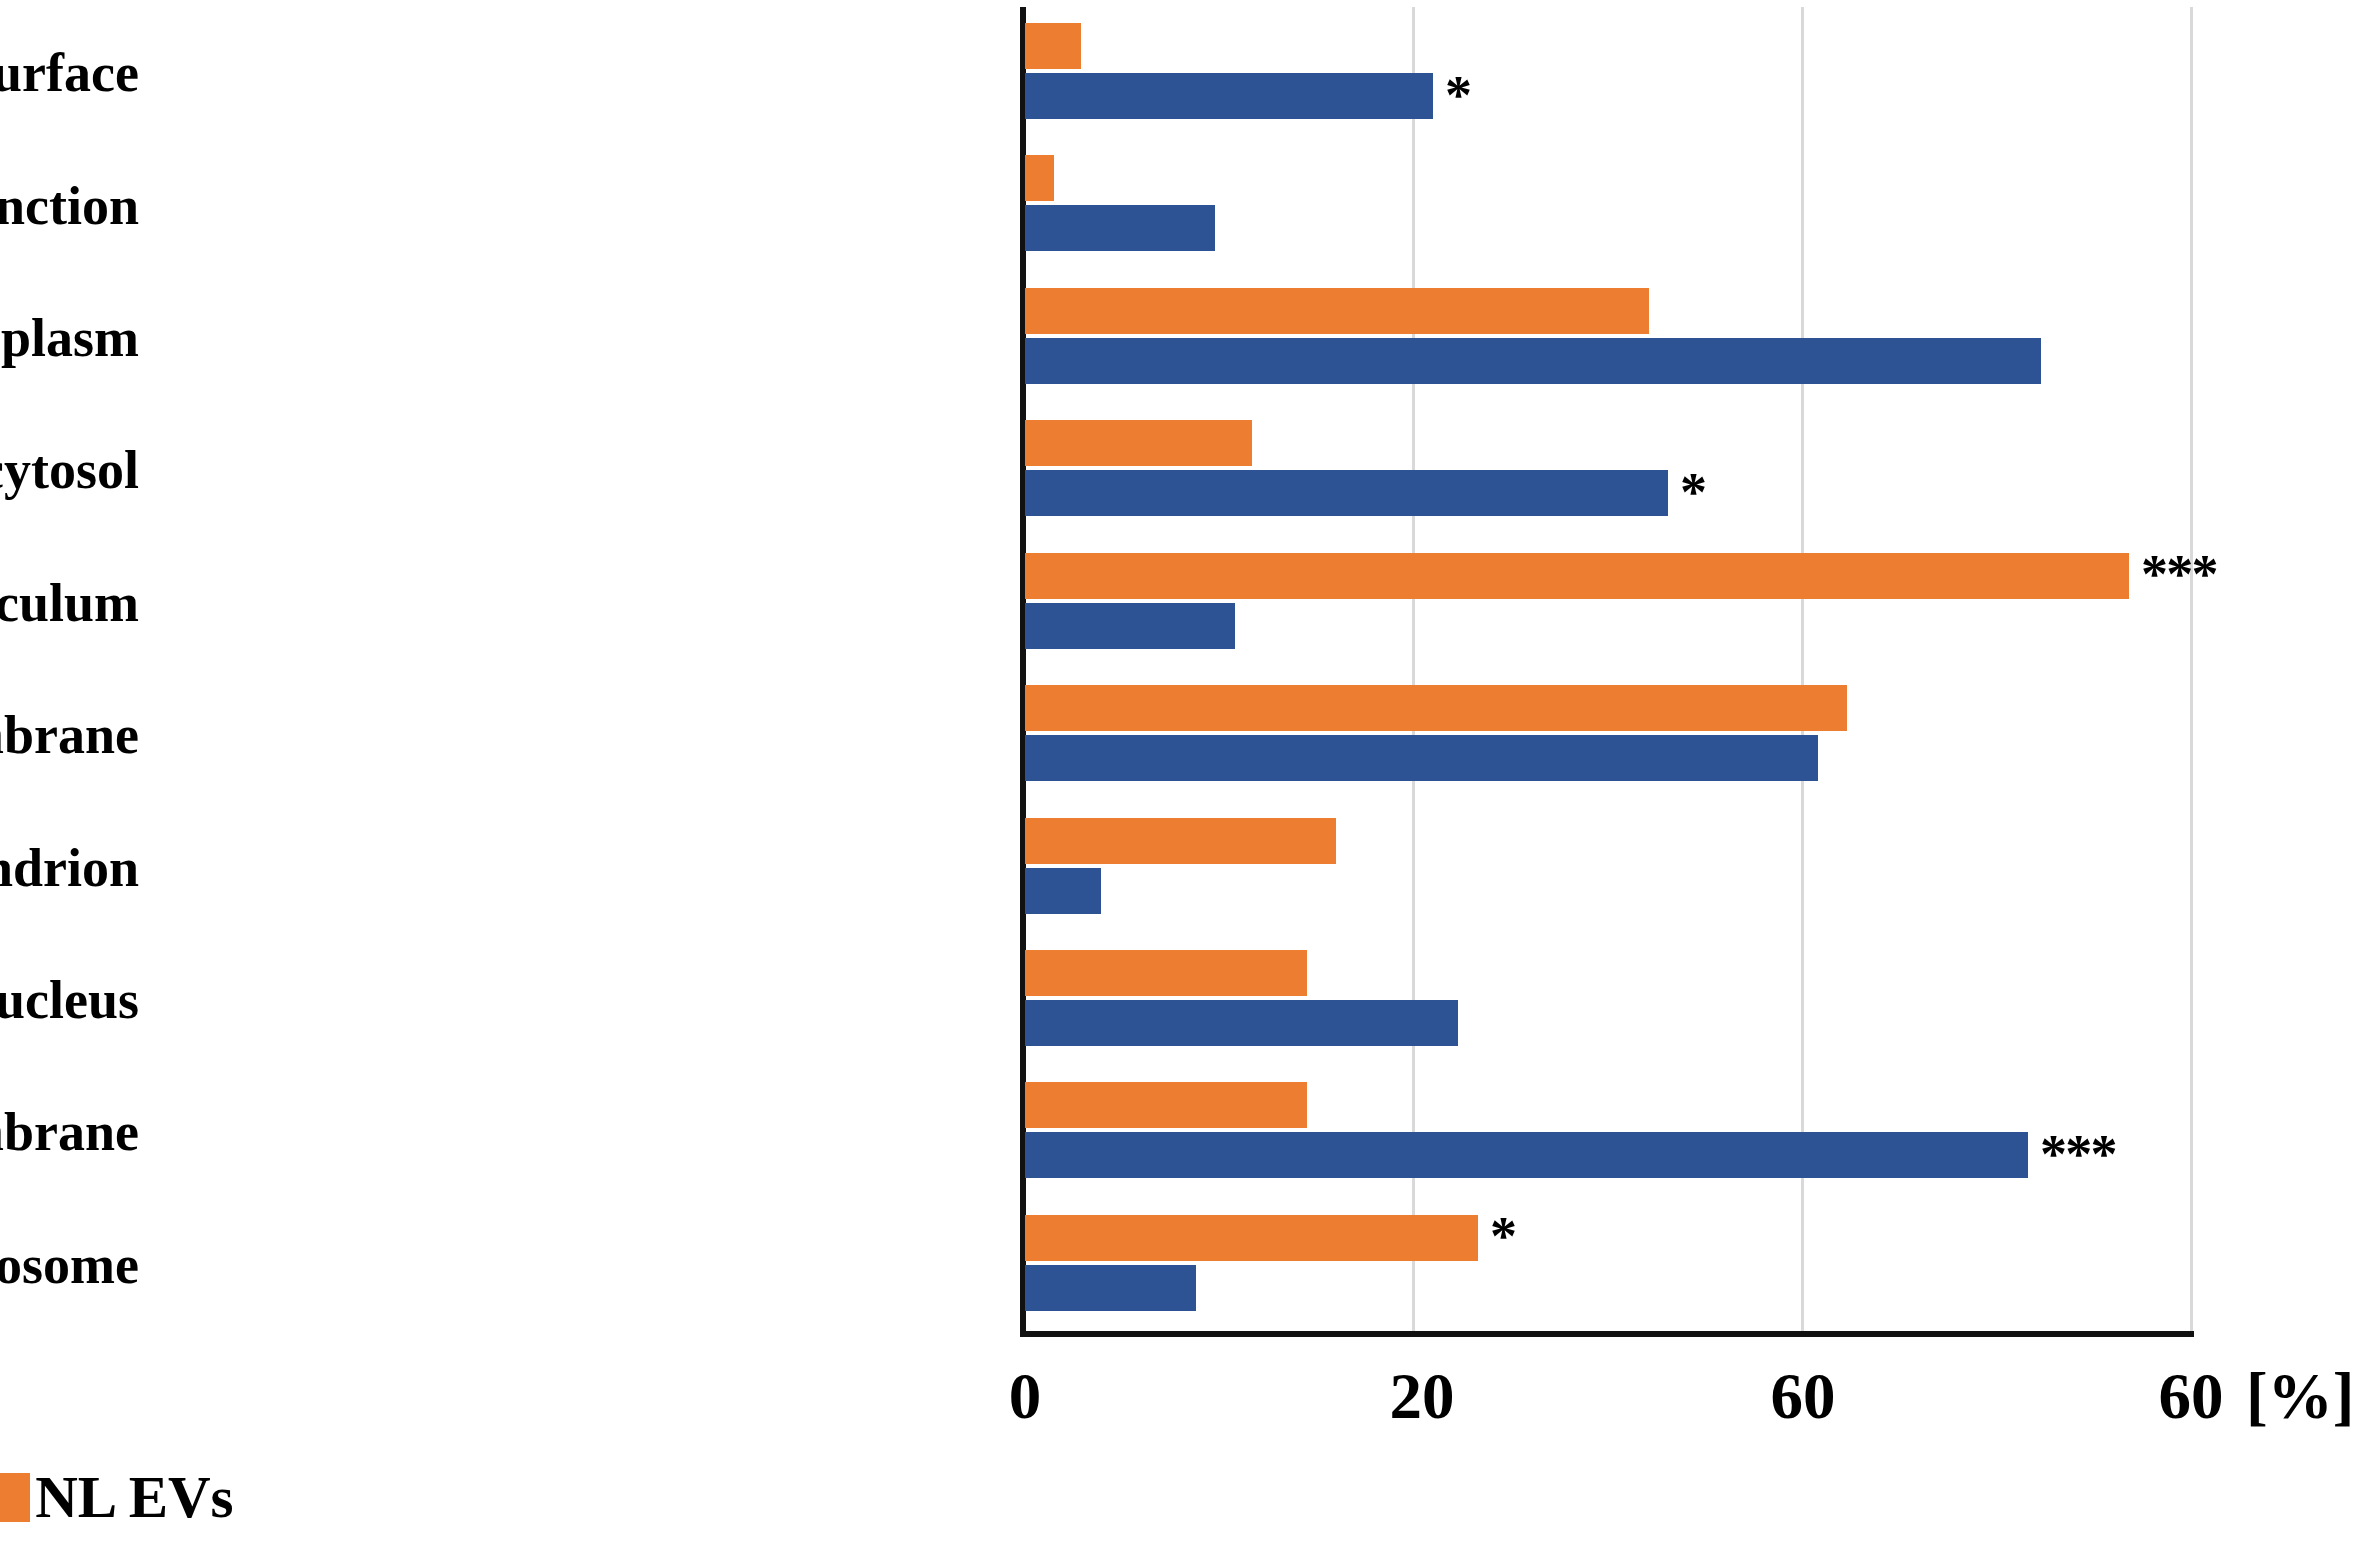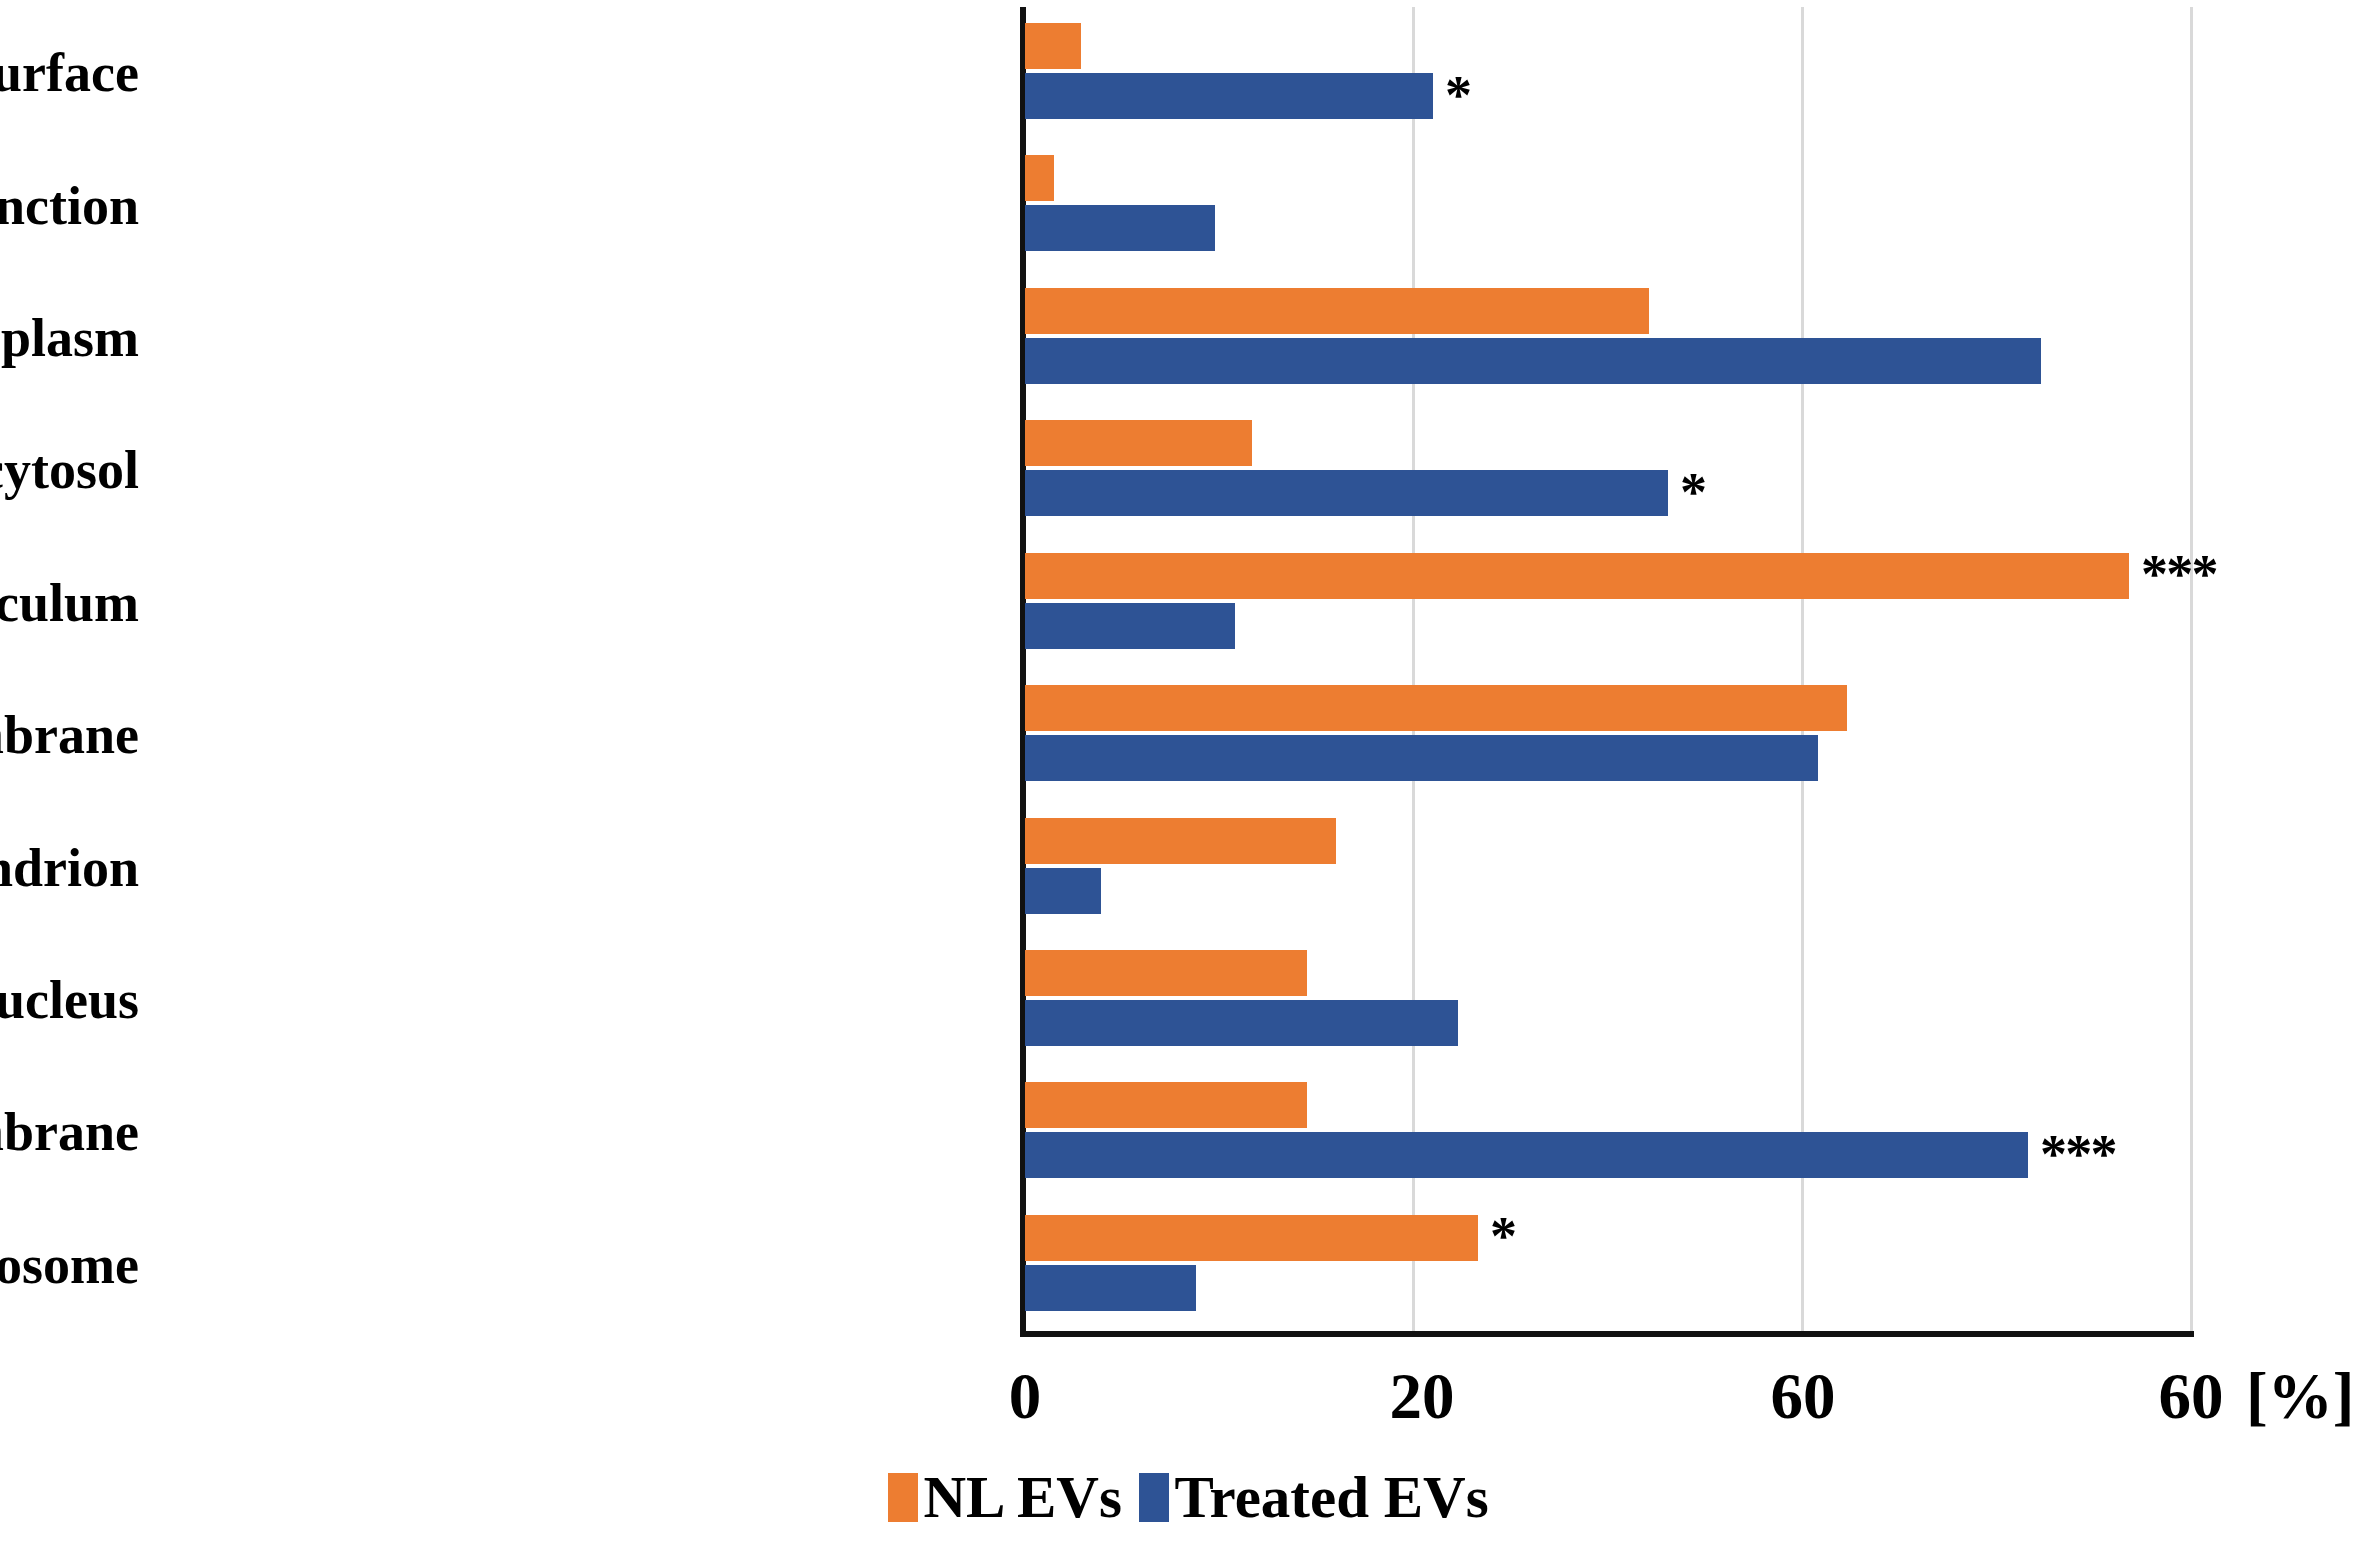--- a/index.html
+++ b/index.html
@@ -123,21 +123,21 @@
     white-space: nowrap;
   }
 
   
   #legend {
     position: absolute;
     top: 1468px;
     left: 0;
     width: 2377px;
     display: flex;
-    justify-content: center;
+    justify-content: flex-start;
     align-items: center;
     gap: 17.5px;
   }
   .legend-entry {
     display: flex;
     align-items: center;
     gap: 5.2px;
   }
   .legend-swatch {
     width: 30px;
@@ -235,20 +235,16 @@
       <div class="tick-label" style="left: 2191px;">60</div>
     </div>
 
   <div id="unit-label">[%]</div>
 
   <div id="legend">
       <div class="legend-entry">
         <span class="legend-swatch" style="background: rgb(237, 125, 49);"></span>
         <span class="legend-text">NL EVs</span>
       </div>
-      <div class="legend-entry">
-        <span class="legend-swatch" style="background: rgb(46, 83, 149);"></span>
-        <span class="legend-text">Treated EVs</span>
-      </div>
     </div>
 
 </div>
 
 
 </body></html>

